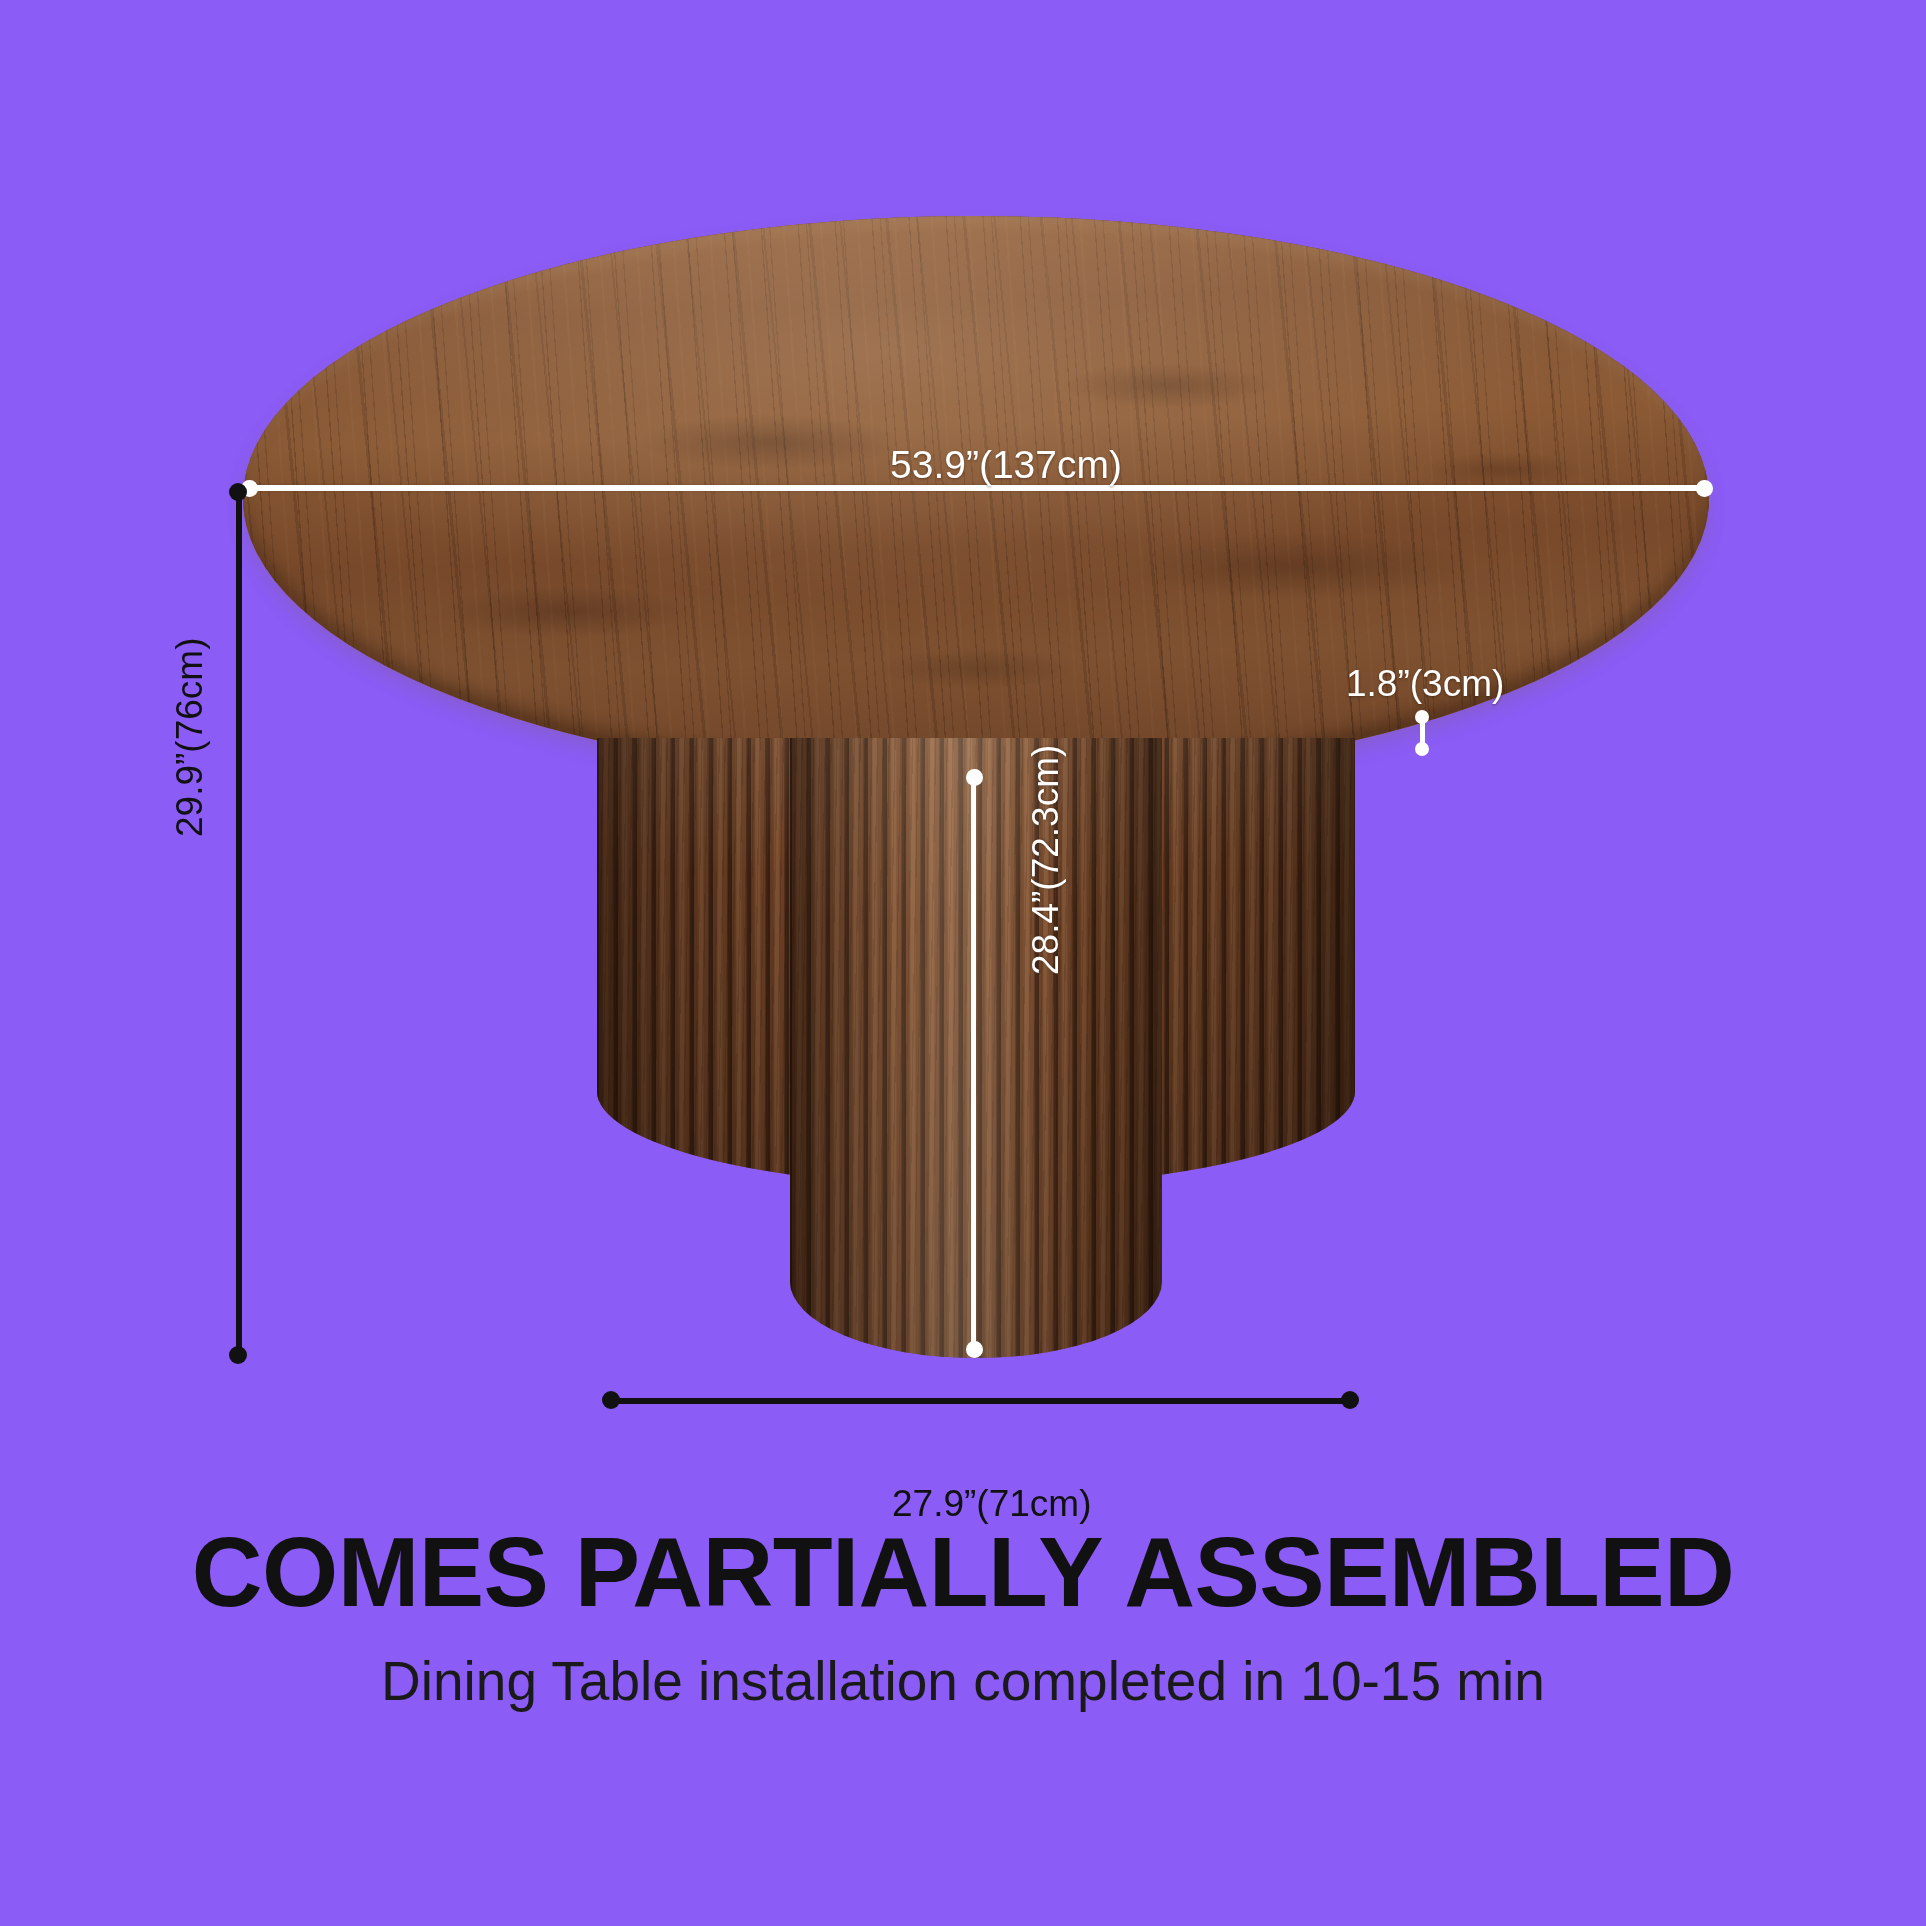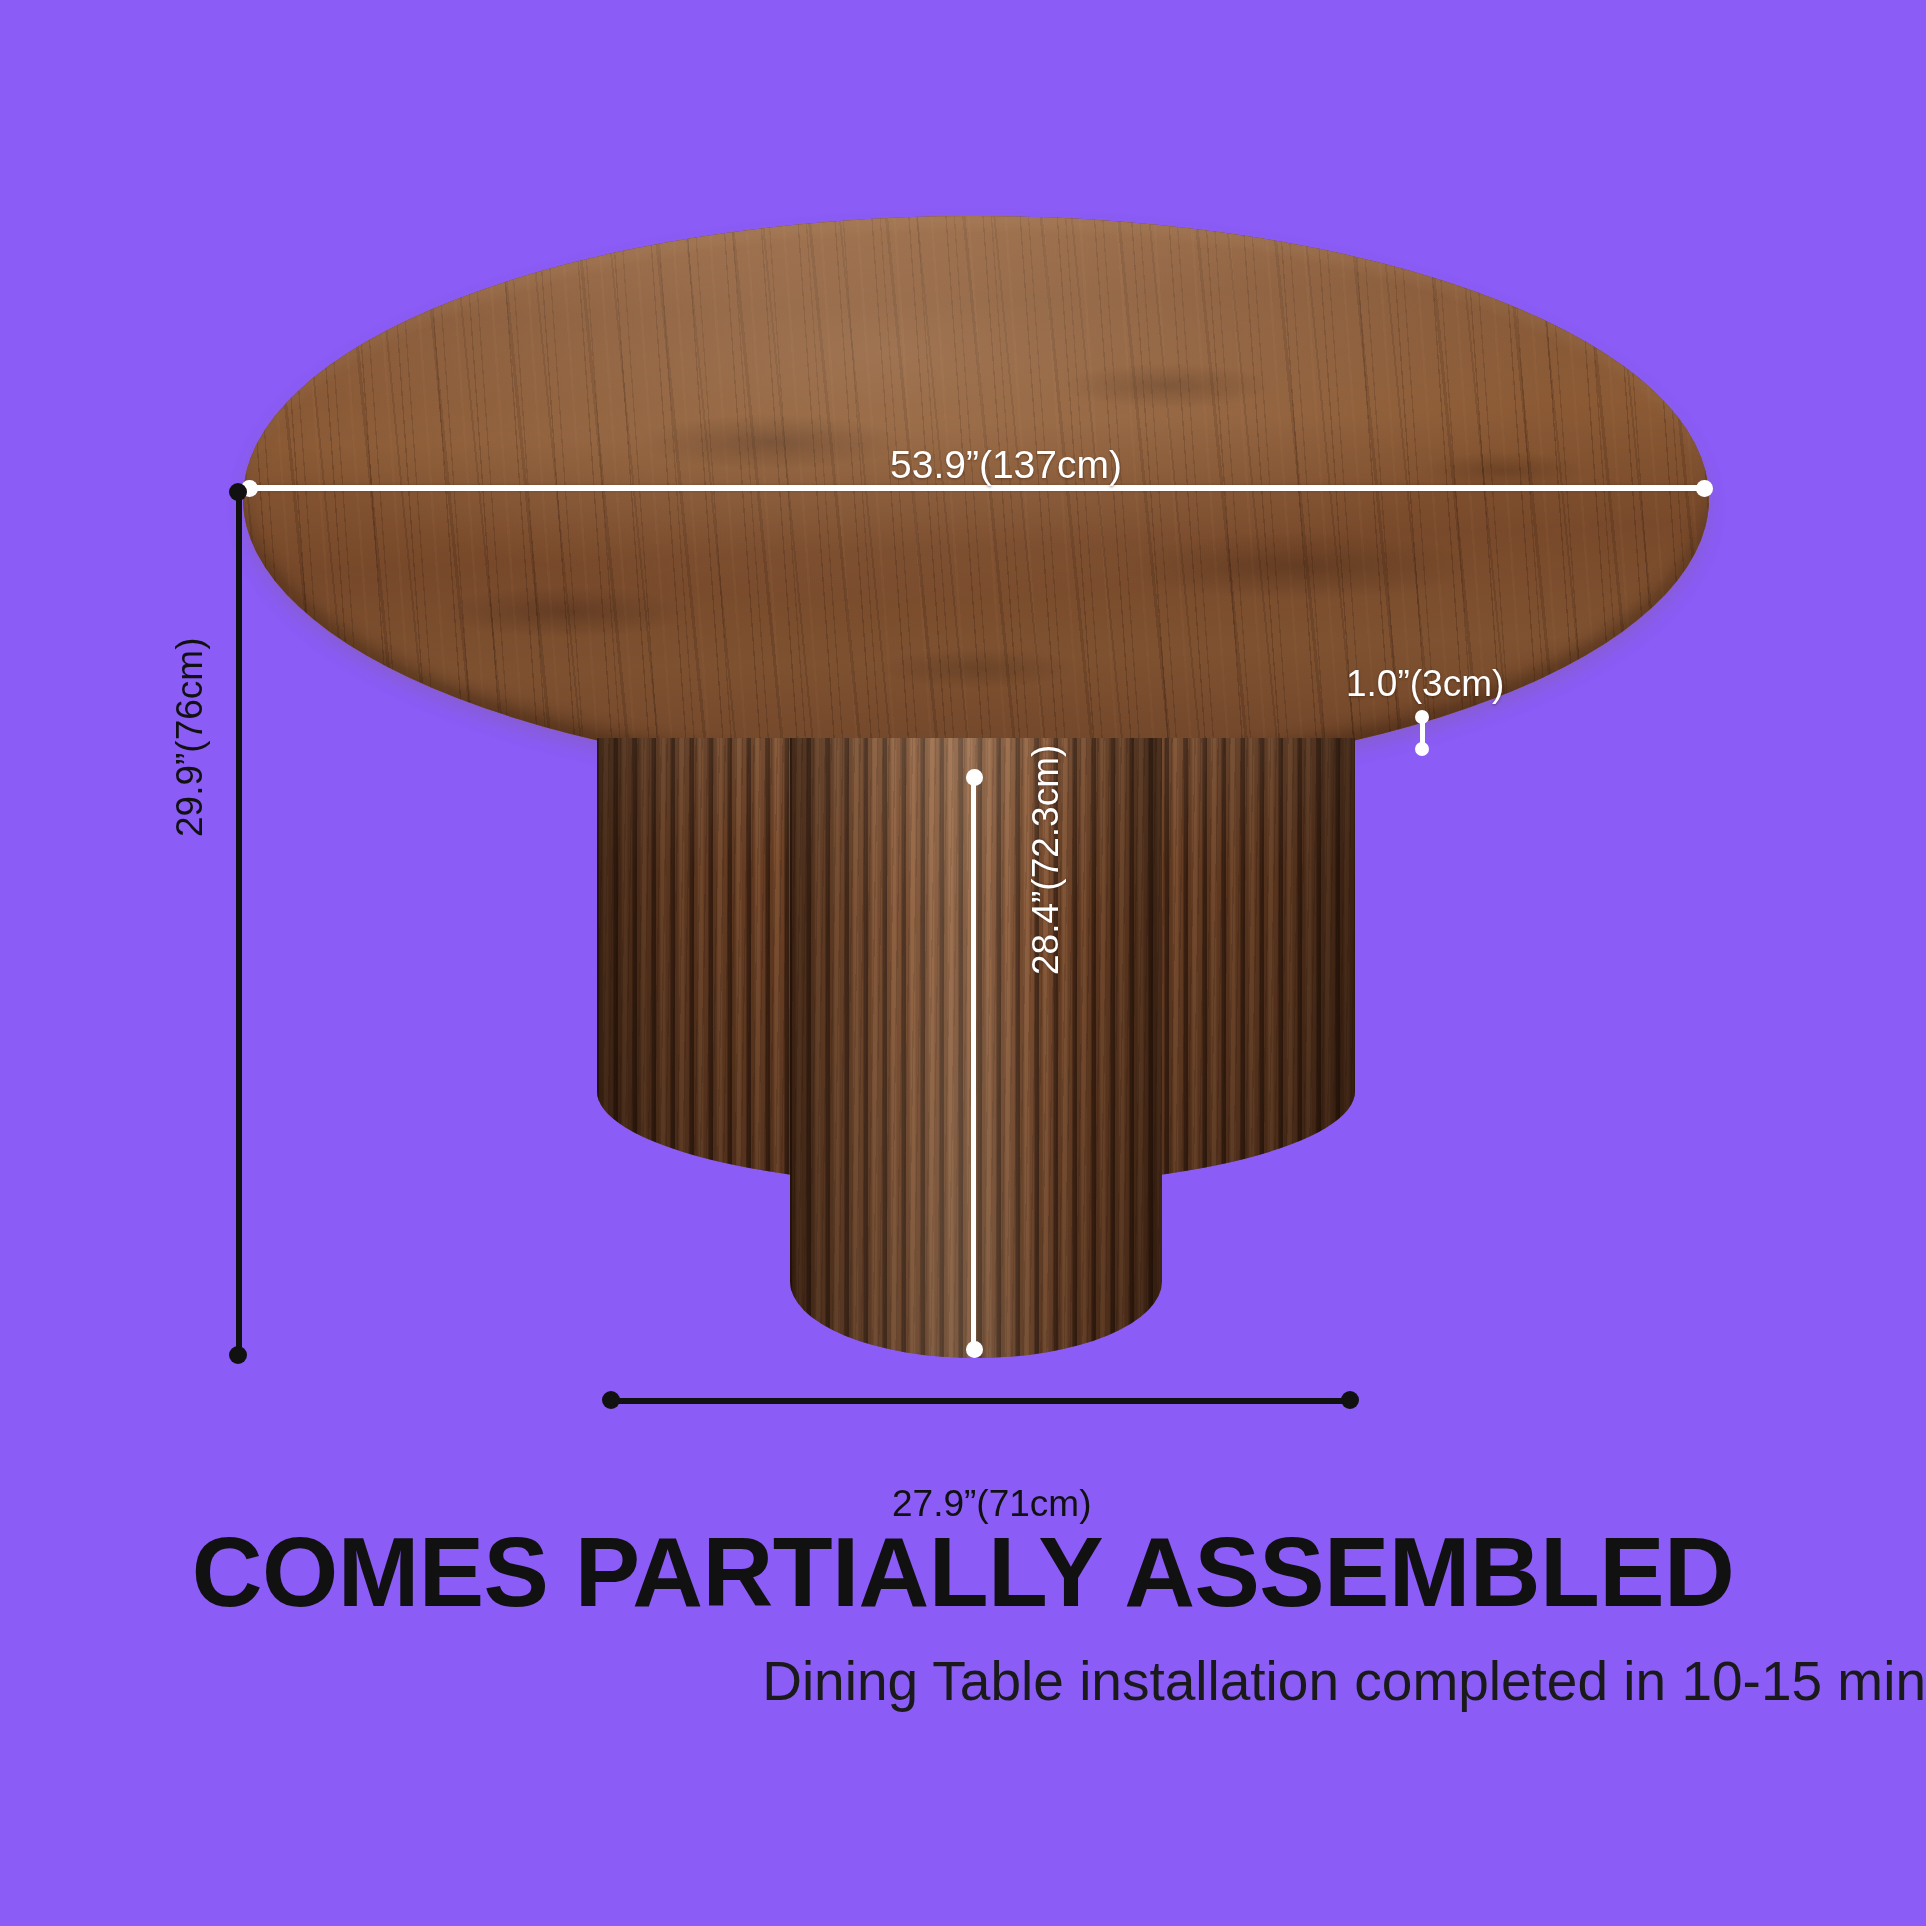--- a/index.html
+++ b/index.html
@@ -159,21 +159,21 @@
     transform:rotate(-90deg);transform-origin:left top;
   }
   .lbl-bottom{left:892px;top:1483px;font-size:37px;}
 
   
   .headline{
     position:absolute;left:0;top:1523px;width:1926px;text-align:center;
     font-size:98px;font-weight:700;color:#111111;letter-spacing:-0.6px;line-height:1;
   }
   .subline{
-    position:absolute;left:0;top:1650px;width:1926px;text-align:right;
+    position:absolute;left:0;top:1650px;width:1926px;text-align:center;
     font-size:55px;font-weight:400;color:#1a1a1a;line-height:1.15;
   }
 </style>
 </head>
 <body>
 
 <div id="stage">
 
   <div class="top-wrap">
     <div class="top-edge"></div>
@@ -202,21 +202,21 @@
   </div>
 
   <div class="dimline w-line"></div>
   <div class="dot-w w-dot-l"></div>
   <div class="dot-w w-dot-r"></div>
   <div class="lbl lbl-white lbl-width">53.9”(137cm)</div>
 
   <div class="dimline t-line"></div>
   <div class="dot-w t-dot-t"></div>
   <div class="dot-w t-dot-b"></div>
-  <div class="lbl lbl-white lbl-thick">1.0”(3cm)</div>
+  <div class="lbl lbl-white lbl-thick">1.8”(3cm)</div>
 
   <div class="dimline h-line"></div>
   <div class="dot-b h-dot-t"></div>
   <div class="dot-b h-dot-b"></div>
   <div class="lbl lbl-black lbl-height">29.9”(76cm)</div>
 
   <div class="dimline i-line"></div>
   <div class="dot-w i-dot-t"></div>
   <div class="dot-w i-dot-b"></div>
   <div class="lbl lbl-white lbl-inner">28.4”(72.3cm)</div>

